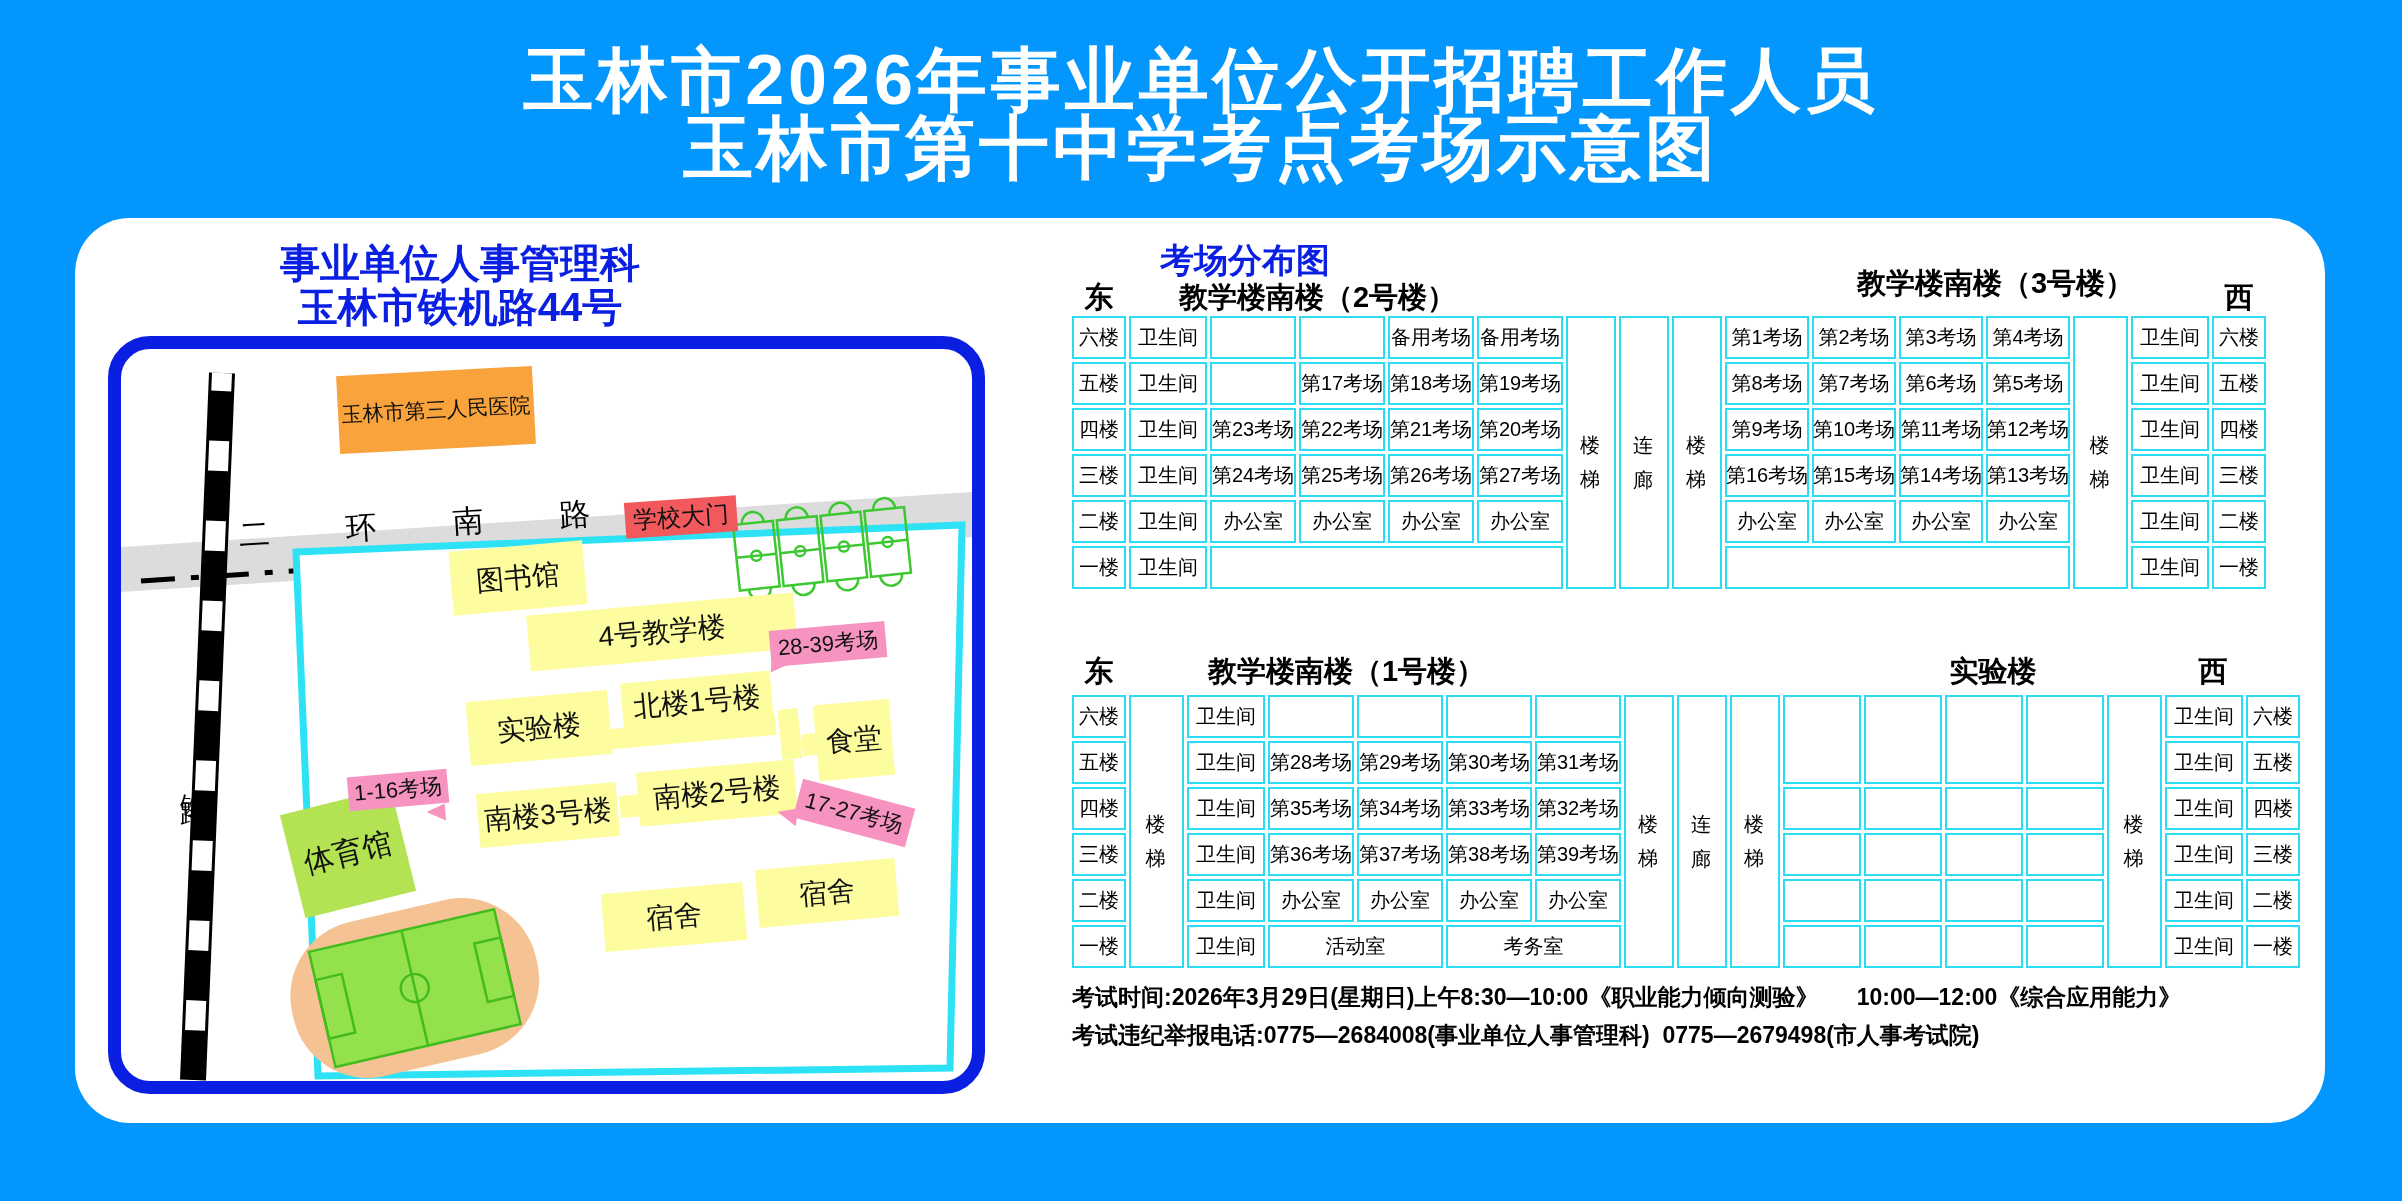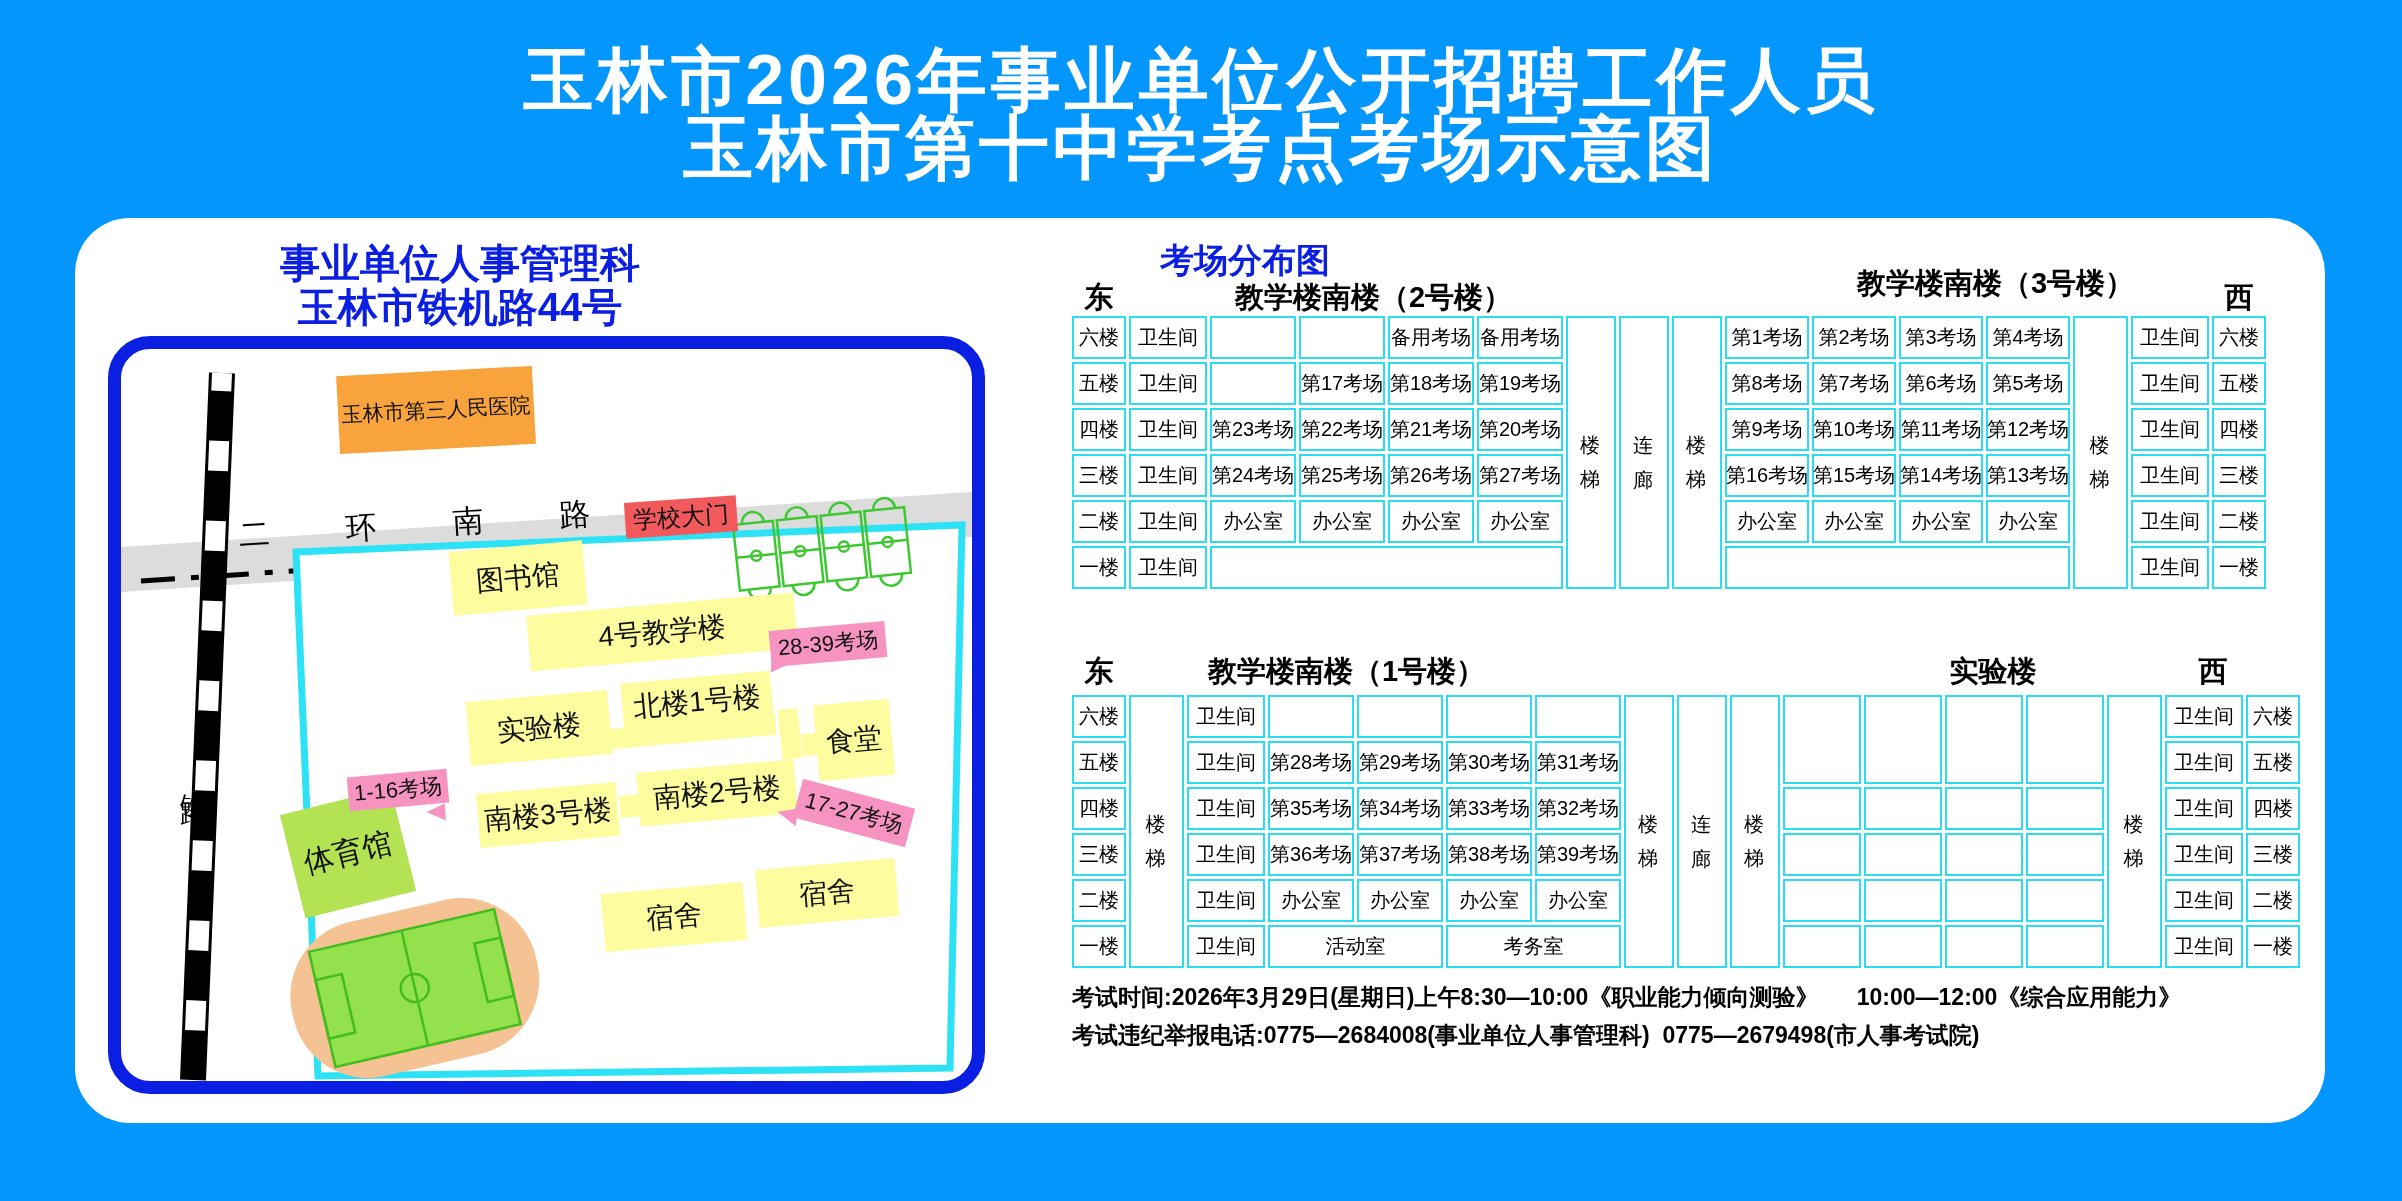--- a/index.html
+++ b/index.html
@@ -127,21 +127,21 @@
   <span class="tri" style="left:308px;top:458px;border-width:16px 6px 0 14px;border-top-color:#f693c1;transform:rotate(-25deg);z-index:3;"></span>
   <div class="pink" style="left:649px;top:277px;width:116px;height:36px;transform:rotate(-5deg);">28-39考场</div>
   <span class="tri" style="left:648px;top:310px;border-width:16px 16px 0 4px;border-top-color:#f693c1;transform:rotate(20deg);z-index:3;"></span>
   <div class="pink" style="left:675px;top:444px;width:116px;height:40px;transform:rotate(15deg);">17-27考场</div>
   <span class="tri" style="left:656px;top:458px;border-width:6px 20px 12px 0;border-right-color:#f693c1;transform:rotate(8deg);z-index:3;"></span>
 </div>
 
 <div class="disttitle">考场分布图</div>
 
 <div class="hdr" style="left:1072px;top:278px;width:54px;">东</div>
-<div class="hdr" style="left:1128px;top:278px;width:491px;">教学楼南楼（2号楼）</div>
+<div class="hdr" style="left:1072px;top:278px;width:491px;">教学楼南楼（2号楼）</div>
 <div class="hdr" style="left:1725px;top:264px;width:541px;">教学楼南楼（3号楼）</div>
 <div class="hdr" style="left:2212px;top:278px;width:54px;">西</div>
 
 <div class="tbl" style="left:1072px;top:316px;grid-template-columns:54px 78px 86px 86px 86px 86px;grid-template-rows:repeat(6,43px);">
   <div>六楼</div>
   <div>卫生间</div>
   <div></div>
   <div></div>
   <div>备用考场</div>
   <div>备用考场</div>

